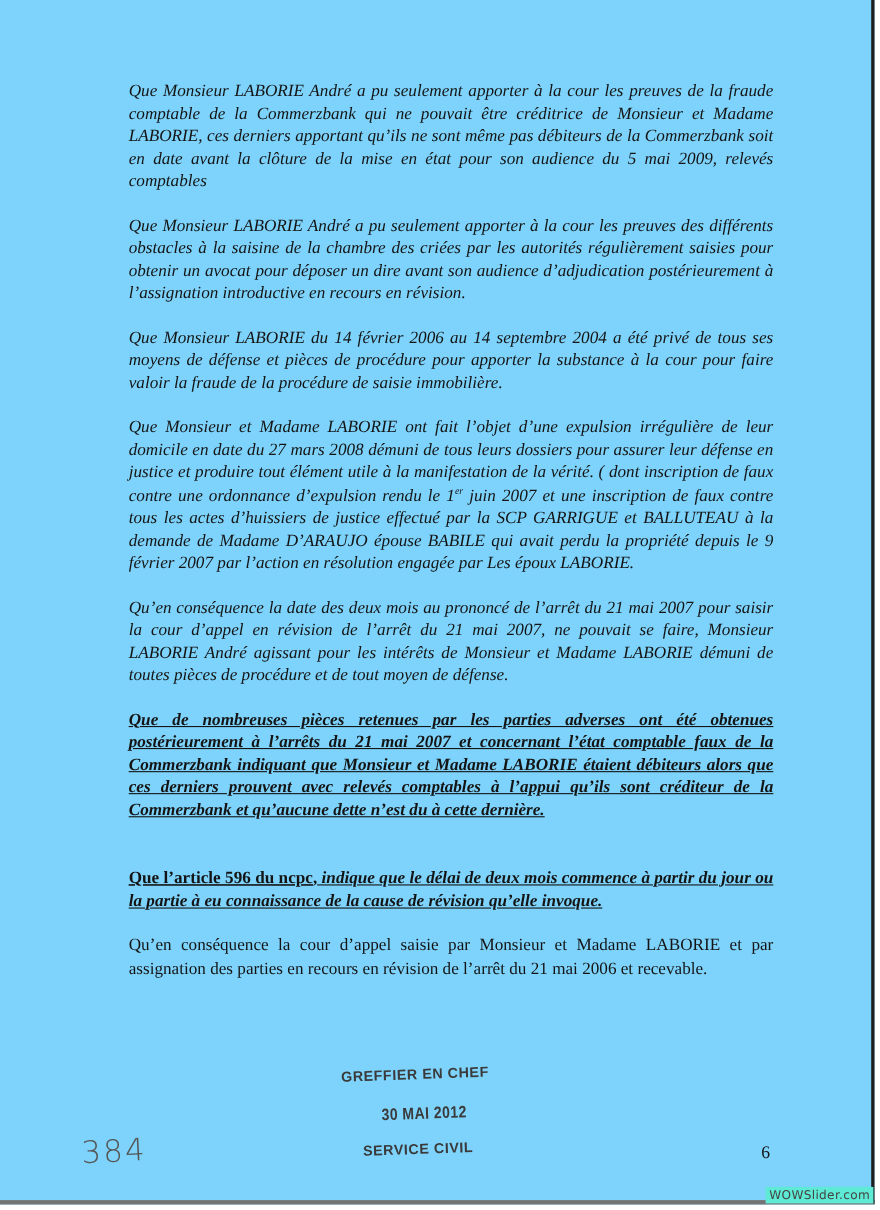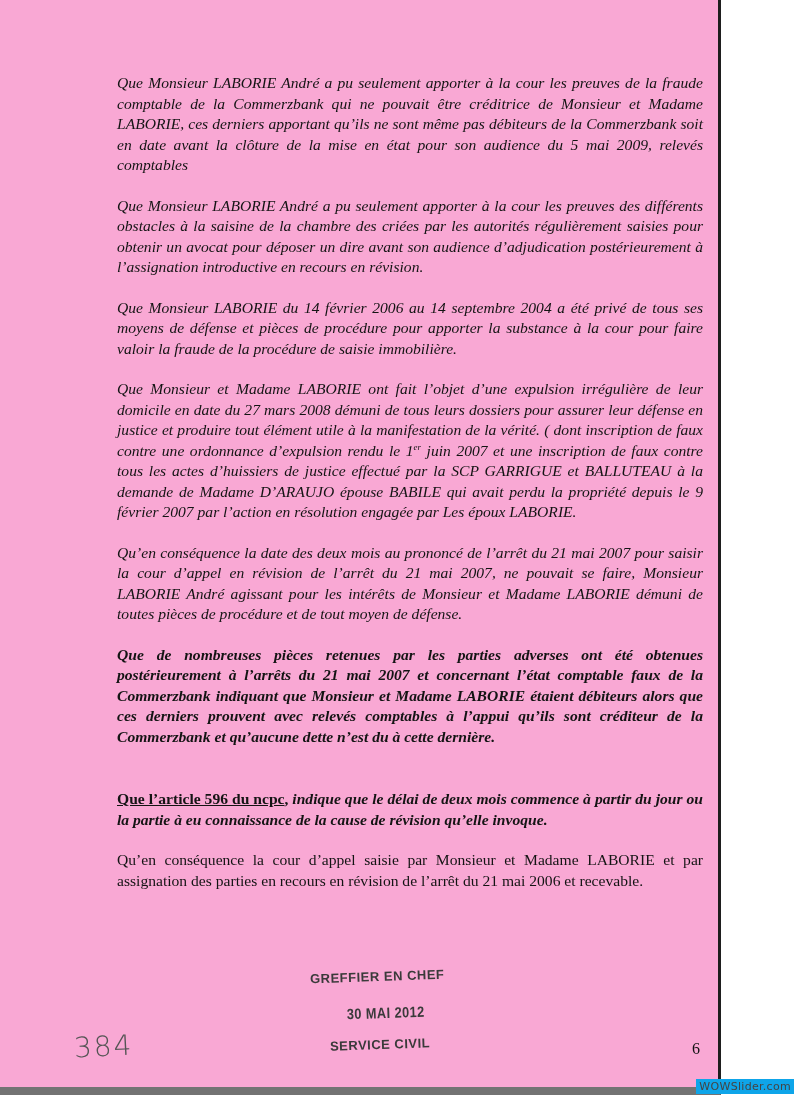--- a/index.html
+++ b/index.html
@@ -3,33 +3,33 @@
   <meta charset="utf-8">
   <style>
     html, body { margin: 0; padding: 0; }
     body {
       width: 800px; height: 1100px; overflow: hidden;
       background: #ffffff; position: relative;
       font-family: "Liberation Serif", serif;
       color: #141414;
     }
     .page {
-      position: absolute; left: 0; top: 0; width: 721px; height: 1095px;
-      background: #f9a8d4;
+      position: absolute; left: 0; top: 0; width: 795px; height: 1095px;
+      background: #7dd3fc;
       border-right: 3px solid #1e1e1e;
-      border-bottom: 8px solid #737373;
+      border-bottom: 4px solid #737373;
       box-sizing: border-box;
     }
     .content {
       position: absolute; left: 117px; top: 73px; width: 586px;
       font-size: 15.6px; line-height: 20.5px;
     }
     .p { text-align: justify; margin: 0 0 20px 0; }
     .it { font-style: italic; }
-    .bi { font-style: italic; font-weight: bold; }
+    .bi { font-style: italic; font-weight: bold; text-decoration: underline; }
     .rm { font-style: normal; }
     .u-bold { font-weight: bold; font-style: normal; text-decoration: underline; }
     sup { font-size: 9px; line-height: 0; }
     .gap-lg { margin-top: 42px; }
     .stamp {
       position: absolute; font-family: "Liberation Sans", sans-serif;
       font-weight: bold; color: #3a3a3a; letter-spacing: 0.5px;
     }
     .stamp-1 { left: 310px; top: 969px; font-size: 13px; transform: rotate(-2deg); }
     .stamp-2 { left: 340px; top: 1004px; font-size: 15px; transform: rotate(-2deg) scaleX(0.85); }
@@ -38,21 +38,21 @@
       position: absolute; left: 74px; top: 1030px; font-size: 28px;
       font-family: "DejaVu Sans", sans-serif; font-weight: 200; color: #555;
       letter-spacing: 2px; transform: rotate(-3deg);
     }
     .page-number {
       position: absolute; left: 692px; top: 1040px; font-size: 16px;
       font-family: "Liberation Serif", serif;
     }
     .watermark {
       position: absolute; right: 6px; bottom: 6px; font-size: 11px;
-      font-family: "DejaVu Sans", sans-serif; color: #444; background: #0ea5e9;
+      font-family: "DejaVu Sans", sans-serif; color: #444; background: #5eead4;
       padding: 1px 3px; letter-spacing: 0.3px;
     }
   </style>
 </head>
 <body>
 
 <div class="page">
   <div class="content">
     <p class="p it">Que Monsieur LABORIE André a pu seulement apporter à la cour les preuves de la fraude comptable de la Commerzbank qui ne pouvait être créditrice de Monsieur et Madame LABORIE, ces derniers apportant qu’ils ne sont même pas débiteurs de la Commerzbank soit en date avant la clôture de la mise en état pour son audience du 5 mai 2009, relevés comptables</p>
     <p class="p it">Que Monsieur LABORIE André a pu seulement apporter à la cour les preuves des différents obstacles à la saisine de la chambre des criées par les autorités régulièrement saisies pour obtenir un avocat pour déposer un dire avant son audience d’adjudication postérieurement à l’assignation introductive en recours en révision.</p>

